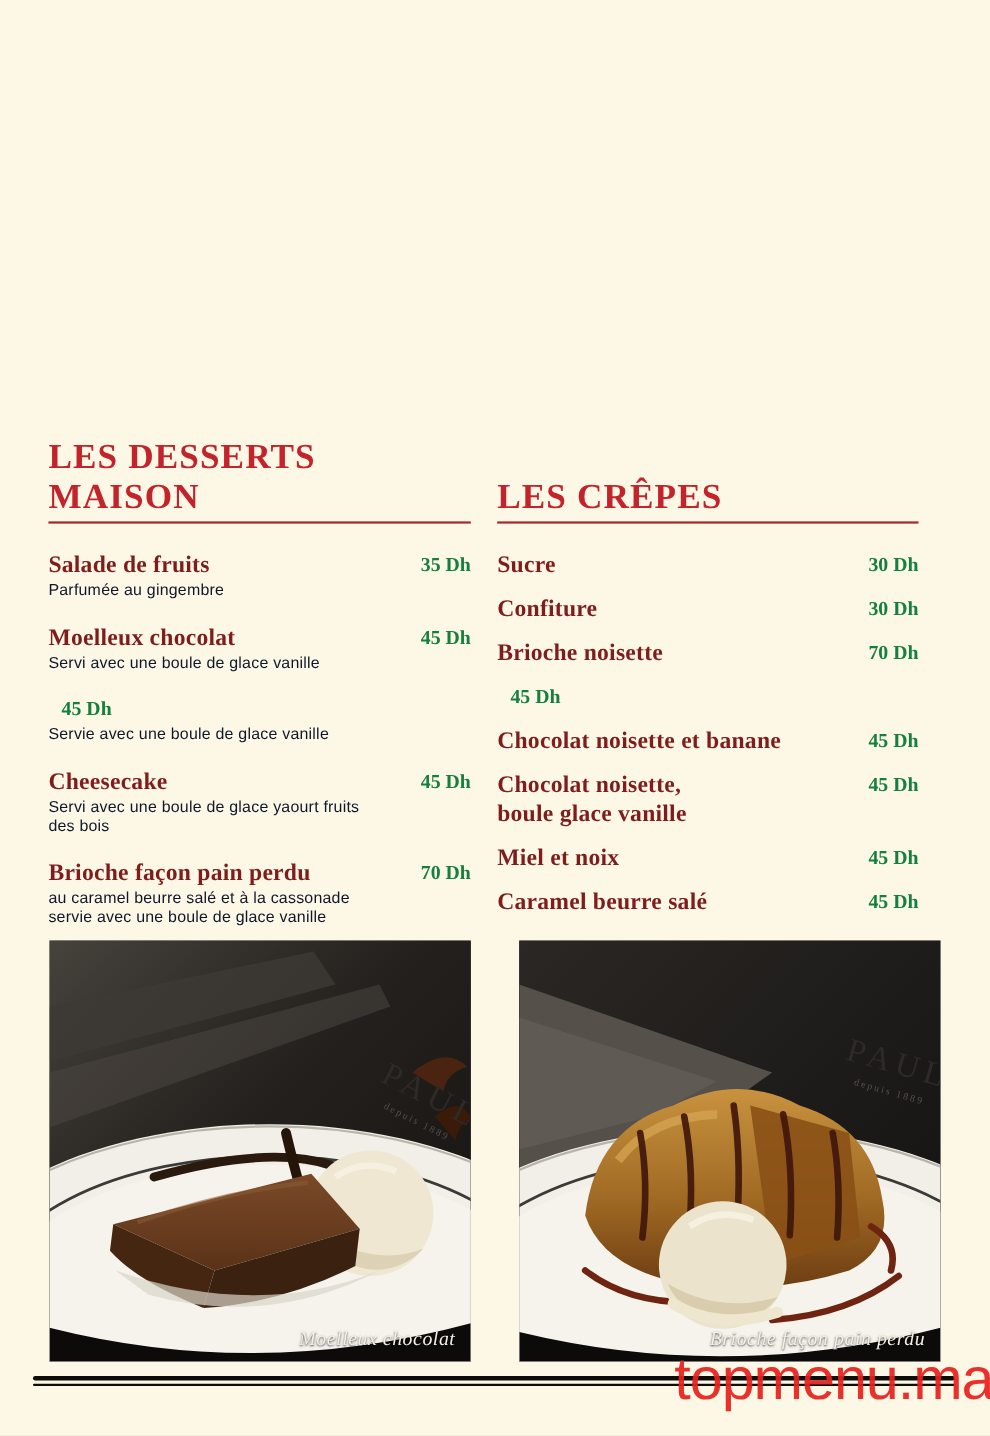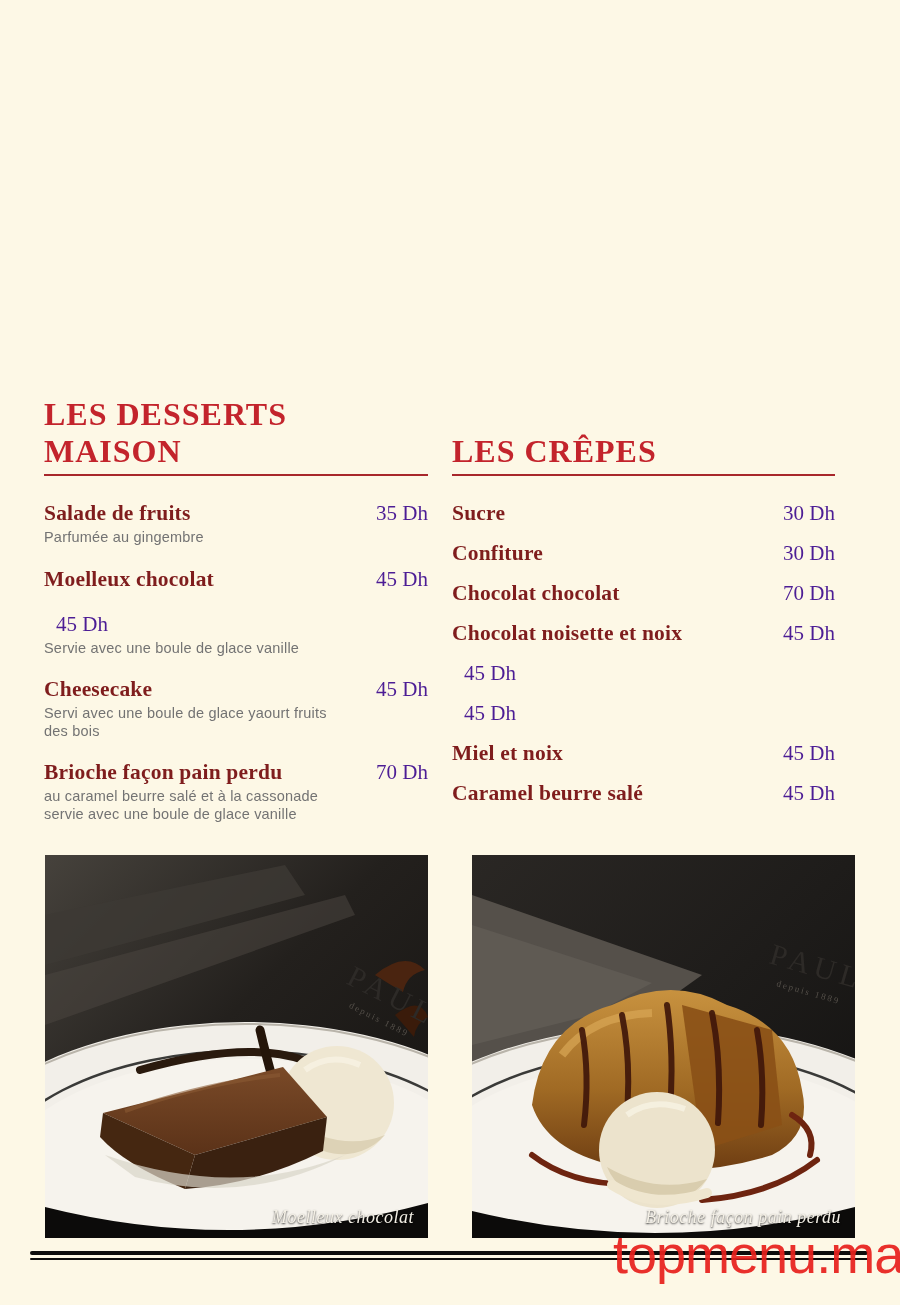--- a/index.html
+++ b/index.html
@@ -19,24 +19,24 @@
   }
   .col-right .sec-title{justify-content:flex-end;}
   .rule{height:0;border-top:2px solid #a8272b;margin-top:4px;}
   .items{margin-top:24px;}
   .item{margin-bottom:19px;}
   .item-row{display:flex;justify-content:space-between;align-items:flex-start;}
   .item-name{
     font-size:21.5px;line-height:26px;color:#7f1d1d;font-weight:600;
     white-space:pre-line;letter-spacing:.2px;
   }
-  .item-price{font-size:21px;line-height:26px;color:#4c1d95;white-space:nowrap;padding-left:12px;}
+  .item-price{font-size:18px;line-height:26px;color:#15803d;white-space:nowrap;padding-left:12px;font-weight:bold;}
   .item-desc{
     font-family:"Liberation Sans", sans-serif;
-    font-size:14.5px;line-height:17.5px;color:#737373;margin-top:3px;
+    font-size:14.5px;line-height:17.5px;color:#0f172a;margin-top:3px;
     white-space:pre-line;letter-spacing:.2px;
   }
   .col-right .item{margin-bottom:14px;}
   
   .photo{position:absolute;width:383px;height:383px;overflow:hidden;background:#181512;}
   .photo-left{left:45px;top:855px;}
   .photo-right{left:472px;top:855px;}
   .photo svg{display:block;}
   .caption{
     position:absolute;right:14px;bottom:10px;color:#f4f0e6;
@@ -68,20 +68,21 @@
             <span class="item-name">Salade de fruits</span>
             <span class="item-price">35 Dh</span>
           </div>
           <div class="item-desc">Parfumée au gingembre</div>
         </div>
         <div class="item">
           <div class="item-row">
             <span class="item-name">Moelleux chocolat</span>
             <span class="item-price">45 Dh</span>
           </div>
+          <div class="item-desc">Servi avec une boule de glace vanille</div>
         </div>
         <div class="item">
           <div class="item-row">
             <span class="item-price">45 Dh</span>
           </div>
           <div class="item-desc">Servie avec une boule de glace vanille</div>
         </div>
         <div class="item">
           <div class="item-row">
             <span class="item-name">Cheesecake</span>
@@ -112,37 +113,39 @@
           </div>
         </div>
         <div class="item">
           <div class="item-row">
             <span class="item-name">Confiture</span>
             <span class="item-price">30 Dh</span>
           </div>
         </div>
         <div class="item">
           <div class="item-row">
-            <span class="item-name">Chocolat chocolat</span>
+            <span class="item-name">Brioche noisette</span>
             <span class="item-price">70 Dh</span>
           </div>
         </div>
         <div class="item">
           <div class="item-row">
-            <span class="item-name">Chocolat noisette et noix</span>
-            <span class="item-price">45 Dh</span>
-          </div>
-        </div>
-        <div class="item">
-          <div class="item-row">
-            <span class="item-price">45 Dh</span>
-          </div>
-        </div>
-        <div class="item">
-          <div class="item-row">
+            <span class="item-price">45 Dh</span>
+          </div>
+        </div>
+        <div class="item">
+          <div class="item-row">
+            <span class="item-name">Chocolat noisette et banane</span>
+            <span class="item-price">45 Dh</span>
+          </div>
+        </div>
+        <div class="item">
+          <div class="item-row">
+            <span class="item-name">Chocolat noisette,
+boule glace vanille</span>
             <span class="item-price">45 Dh</span>
           </div>
         </div>
         <div class="item">
           <div class="item-row">
             <span class="item-name">Miel et noix</span>
             <span class="item-price">45 Dh</span>
           </div>
         </div>
         <div class="item">

